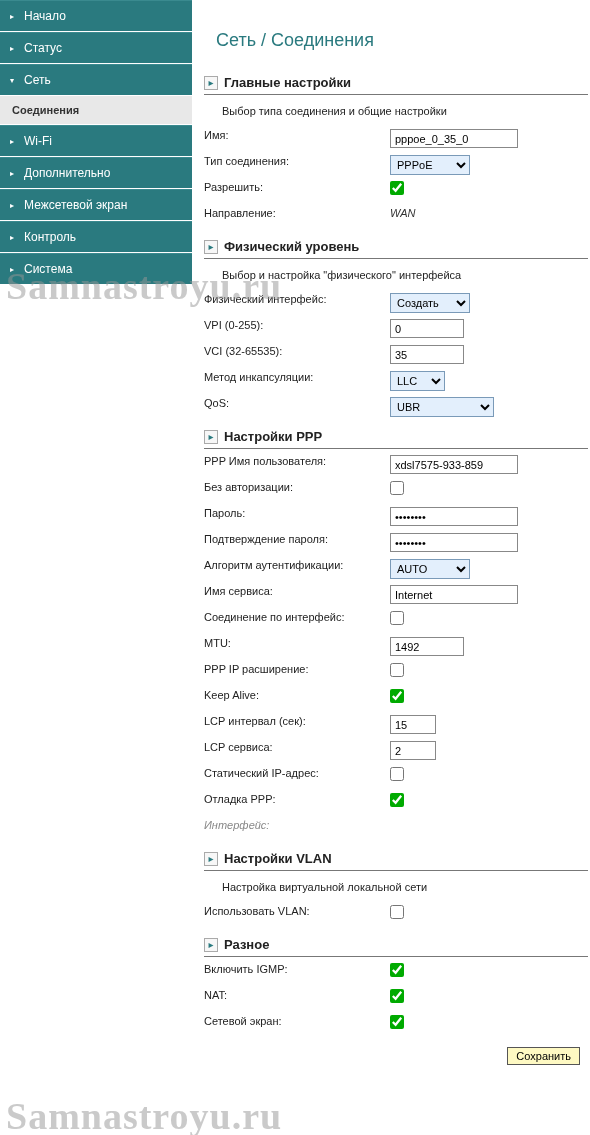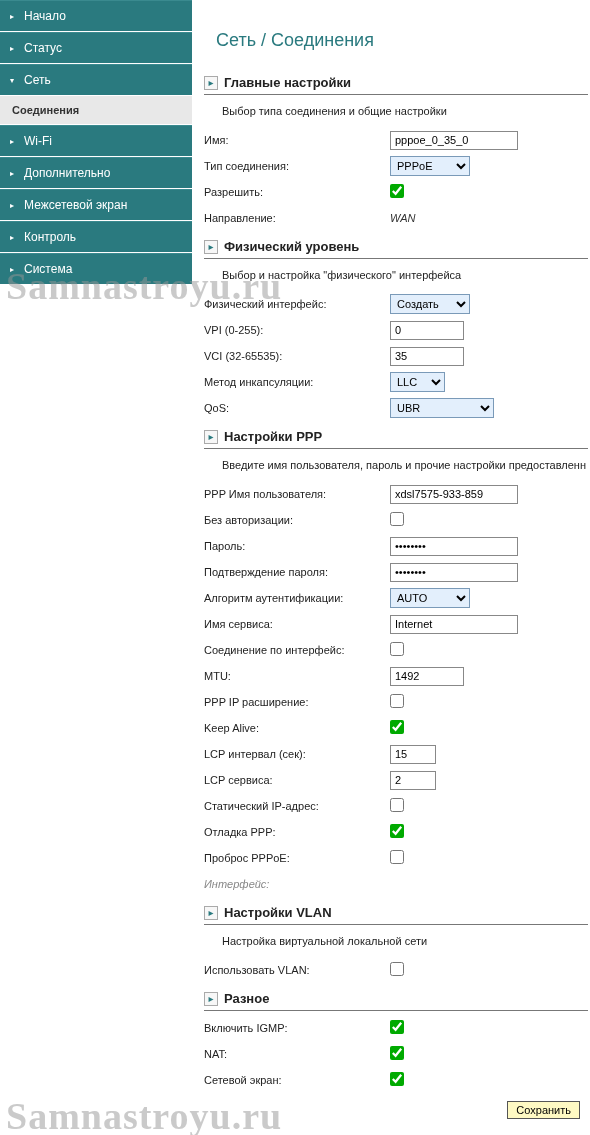--- a/index.html
+++ b/index.html
@@ -9,21 +9,21 @@
 .nav-item { background: #2a7a7f; color: #fff; padding: 8px 10px; border-bottom: 1px solid #fff; border-top: 1px solid #3a8a8f; cursor: pointer; font-size: 12px; display: flex; align-items: center; }
 .nav-item .arrow { margin-right: 6px; font-size: 8px; display:inline-block; width:8px; color:#fff; }
 .sub-item { background: #e8e8e8; padding: 8px 10px 8px 12px; font-size: 11px; color: #333; border-bottom: 1px solid #fff; cursor:pointer; }
 .sub-item.active { font-weight: bold; }
 .main { flex: 1; padding: 12px 2px 12px 12px; overflow: hidden; }
 .page-title { color: #2a7a7f; font-size: 18px; font-weight: normal; margin: 18px 0 20px 12px; }
 .section-head { border-bottom: 1px solid #777; padding: 4px 0 4px 0; margin: 6px 0 6px 0; display: flex; align-items: center; }
 .section-head .icon { width: 14px; height: 14px; margin-right: 6px; display:inline-flex; align-items:center; justify-content:center; font-size:10px; color:#2a7a7f; border:1px solid #aaa; background:#f7f7f7; }
 .section-head .title { font-weight: bold; font-size: 13px; color: #222; }
 .section-desc { padding: 4px 0 8px 18px; color: #222; }
-.form-row { display: flex; align-items: center; margin: 4px 0; min-height: 22px; }
+.form-row { display: flex; align-items: flex-start; margin: 4px 0; min-height: 22px; }
 .form-label { width: 186px; padding-left: 0; color: #222; }
 .form-label.italic { font-style: italic; color: #888; }
 .control { flex: 1; position: relative; }
 input[type="text"], input[type="password"] { border: 1px solid #888; padding: 2px 4px; font-size: 11px; font-family: inherit; height: 19px; }
 .txt-wide { width: 128px; }
 .txt-med { width: 74px; }
 .txt-sm { width: 46px; }
 input[type="checkbox"] { width: 14px; height: 14px; accent-color: #0a0; }
 select { border: 1px solid #7a9ab8; background: #e3effc; padding: 1px 2px; font-size: 11px; font-family: inherit; height: 20px; }
 .sel-wide { width: 104px; }
@@ -126,21 +126,20 @@
       </div>
     <div class="form-row">
         <div class="form-label">QoS:</div>
       <div class="control"><select class="sel-wide"><option>UBR</option></select></div>
       </div>
 
     <div class="section-head">
       <span class="icon">▸</span>
       <span class="title">Настройки PPP</span>
     </div>
-    <div class="section-desc">Введите имя пользователя, пароль и прочие настройки предоставленн</div>
 
     <div class="form-row">
         <div class="form-label">PPP Имя пользователя:</div>
       <div class="control"><input type="text" class="txt-wide" value="xdsl7575-933-859" style=""></div>
       </div>
     <div class="form-row">
         <div class="form-label">Без авторизации:</div>
       <div class="control"><input type="checkbox" style=""></div>
       </div>
     <div class="form-row">
@@ -183,24 +182,20 @@
         <div class="form-label">LCP сервиса:</div>
       <div class="control"><input type="text" class="txt-sm" value="2" style=""></div>
       </div>
     <div class="form-row">
         <div class="form-label">Статический IP-адрес:</div>
       <div class="control"><input type="checkbox" style=""></div>
       </div>
     <div class="form-row">
         <div class="form-label">Отладка PPP:</div>
       <div class="control"><input type="checkbox" checked="" style=""></div>
-      </div>
-    <div class="form-row">
-        <div class="form-label">Проброс PPPoE:</div>
-      <div class="control"><input type="checkbox" style=""></div>
       </div>
     <div class="form-row">
         <div class="form-label italic">Интерфейс:</div>
       <div class="control"></div>
       </div>
 
     <div class="section-head">
       <span class="icon">▸</span>
       <span class="title">Настройки VLAN</span>
     </div>

